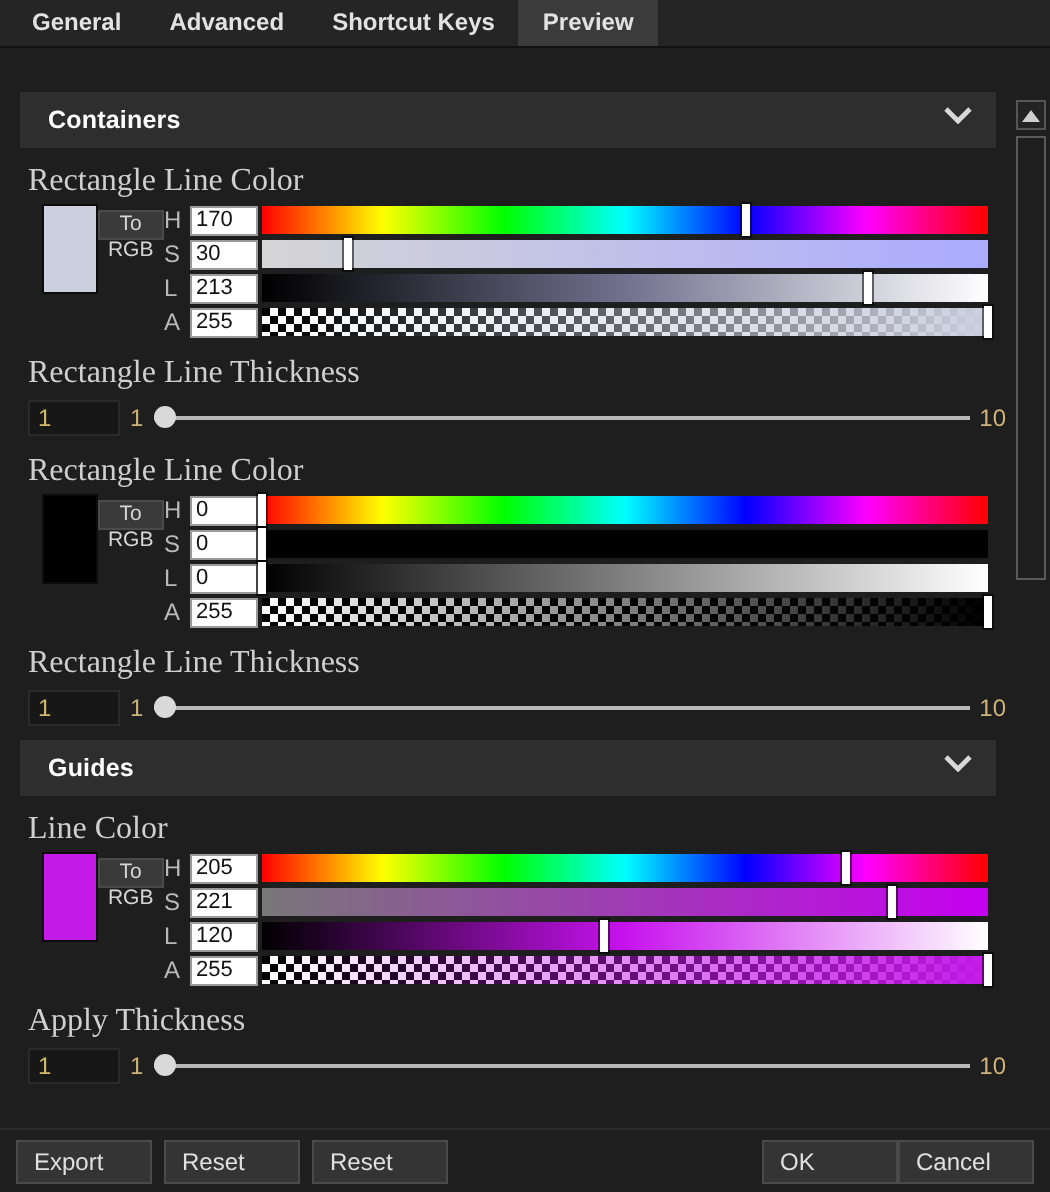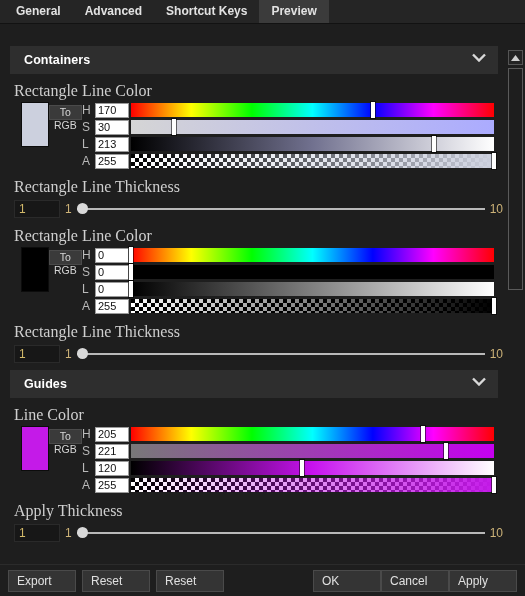--- a/index.html
+++ b/index.html
@@ -499,15 +499,14 @@
 
 <div class="btnbar">
   <div class="btn-left-group" id="btn-left">
       <div class="btn">Export</div>
       <div class="btn">Reset</div>
       <div class="btn">Reset</div>
     </div>
   <div class="btn-right-group" id="btn-right">
       <div class="btn">OK</div>
       <div class="btn">Cancel</div>
-      <div class="btn">Apply</div>
     </div>
 </div>
 
 </body></html>

